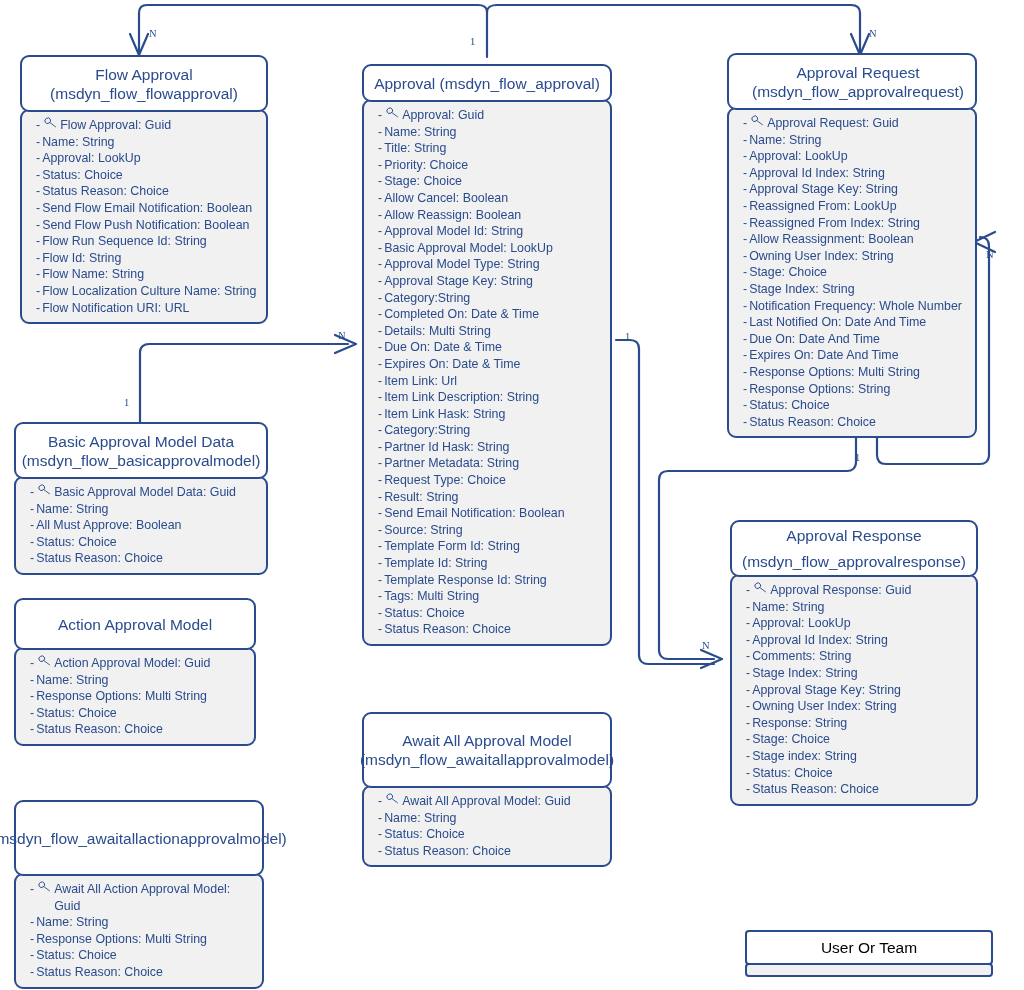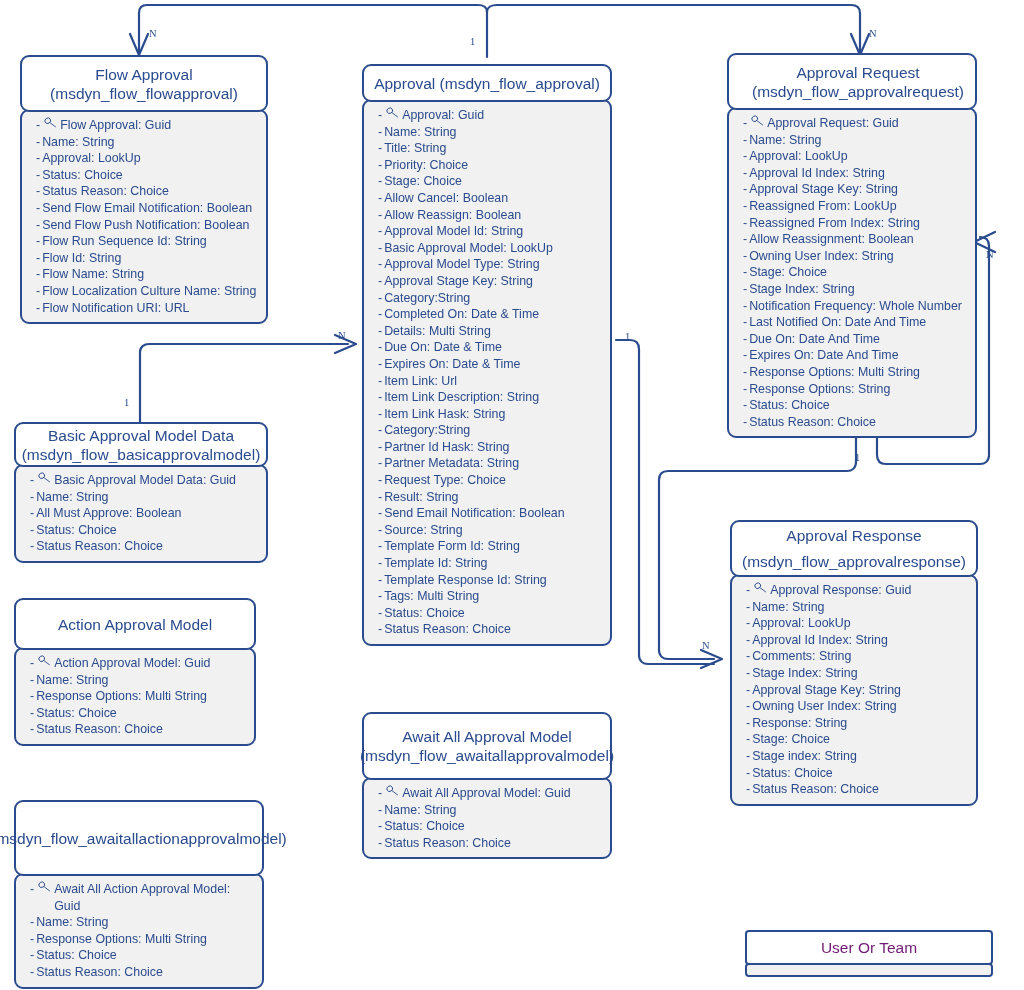--- a/index.html
+++ b/index.html
@@ -42,21 +42,21 @@
   .attr .dash{flex:0 0 auto;}
   .attr .txt{flex:1 1 auto;}
   .keyicon{
     display:inline-block;width:13px;height:11px;vertical-align:-1px;
     flex:0 0 auto;margin:0 1px 0 2px;
   }
   .plain-box{
     position:absolute;box-sizing:border-box;
     border:2px solid #2a4b8d;border-radius:4px;background:#fff;
     display:flex;align-items:center;justify-content:center;
-    font-size:15.5px;color:#701a75;
+    font-size:15.5px;color:#000000;
   }
   .plain-box-foot{
     position:absolute;box-sizing:border-box;
     border:2px solid #2a4b8d;border-radius:4px;background:#f1f1f1;
   }
   .card{
     position:absolute;font-size:10.5px;color:#2a4b8d;
     font-family:"Liberation Serif","DejaVu Serif",serif;
   }
 </style>
@@ -446,21 +446,21 @@
           <span class="txt">Status: Choice</span>
         </div>
         <div class="attr">
           <span class="dash">-</span>
           <span class="txt">Status Reason: Choice</span>
         </div>
       </div>
   </div>
 
   <div class="entity" style="left:14px;top:422px;width:254px;">
-    <div class="ent-head" style="height:45px;">
+    <div class="ent-head" style="height:57px;">
       <span>Basic Approval Model Data</span>
       <span class="t2">(msdyn_flow_basicapprovalmodel)</span>
     </div>
     <div class="ent-body">
         <div class="attr">
           <span class="dash">-</span>
           <svg class="keyicon" viewBox="0 0 16 13" fill="none" stroke="#2a4b8d" stroke-width="1.1">
             <ellipse cx="4.6" cy="4.3" rx="3.6" ry="3.3" transform="rotate(-30 4.6 4.3)"></ellipse>
             <path d="M7.2 6.6 L14.2 11.8" stroke-linecap="round"></path>
           </svg>
@@ -543,21 +543,21 @@
           <span class="txt">Status: Choice</span>
         </div>
         <div class="attr">
           <span class="dash">-</span>
           <span class="txt">Status Reason: Choice</span>
         </div>
       </div>
   </div>
 
   <div class="entity" style="left:362px;top:712px;width:250px;">
-    <div class="ent-head" style="height:68px;">
+    <div class="ent-head" style="height:76px;">
       <span>Await All Approval Model</span>
       <span class="t2">(msdyn_flow_awaitallapprovalmodel)</span>
     </div>
     <div class="ent-body">
         <div class="attr">
           <span class="dash">-</span>
           <svg class="keyicon" viewBox="0 0 16 13" fill="none" stroke="#2a4b8d" stroke-width="1.1">
             <ellipse cx="4.6" cy="4.3" rx="3.6" ry="3.3" transform="rotate(-30 4.6 4.3)"></ellipse>
             <path d="M7.2 6.6 L14.2 11.8" stroke-linecap="round"></path>
           </svg>

